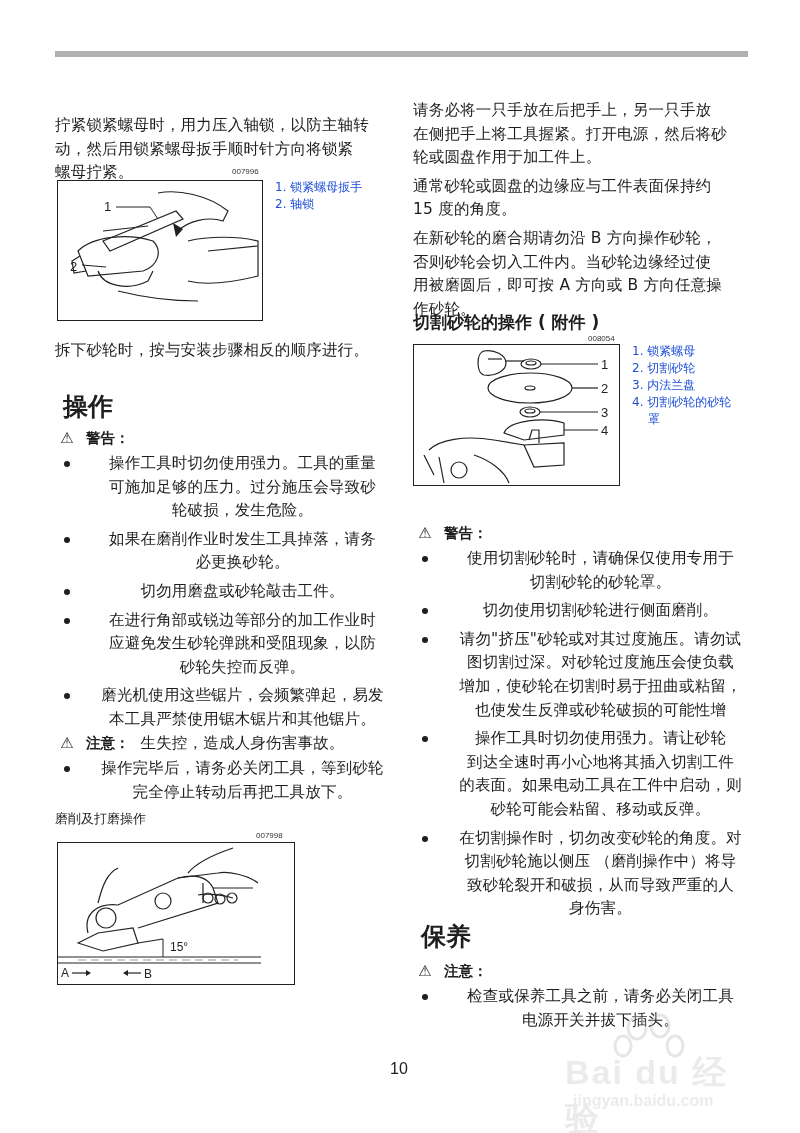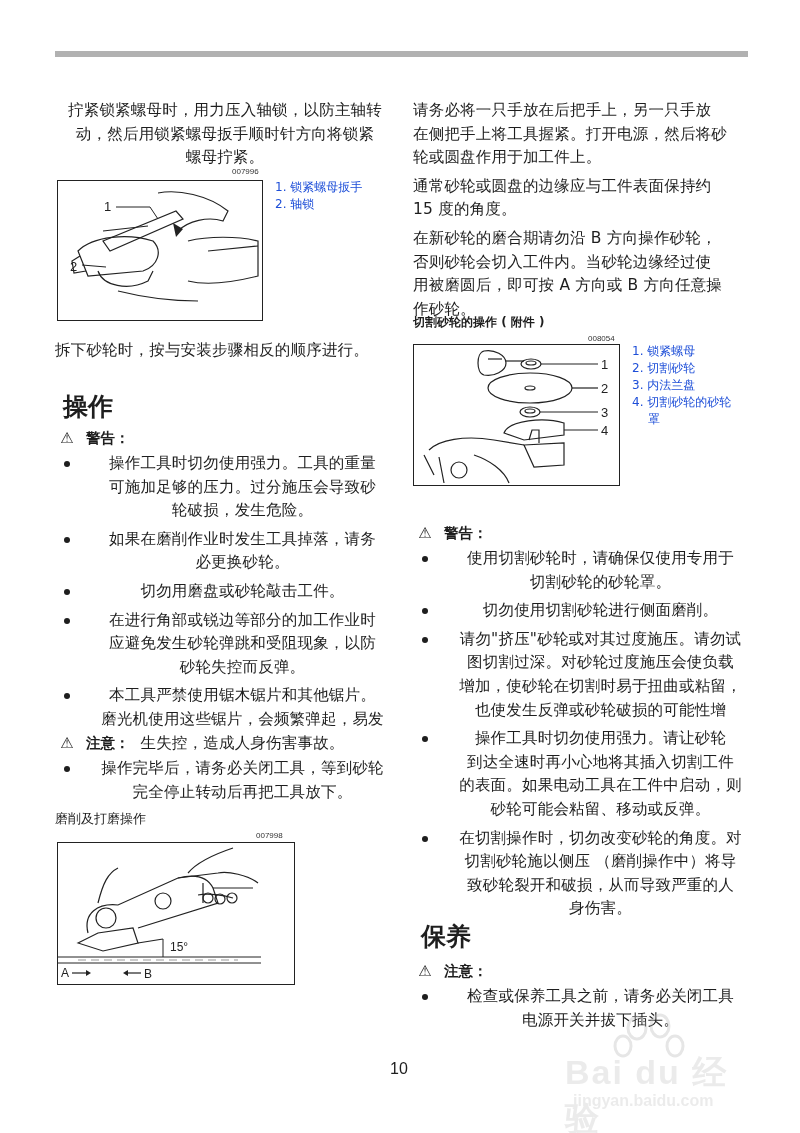--- a/index.html
+++ b/index.html
@@ -22,21 +22,21 @@
   .pagenum { position:absolute; left:390px; top:1060px; font-size:16px; font-family:"Liberation Sans", sans-serif; }
   .watermark { position:absolute; left:565px; top:1010px; width:180px; height:110px; opacity:0.35; }
   .wm-text { position:absolute; font-family:"Liberation Sans", sans-serif; color:#c8c8c8; font-weight:bold; }
   svg text { font-family:"Liberation Sans", sans-serif; }
 </style>
 </head>
 <body>
 
 <div class="topbar"></div>
 
-<div class="col" style="left:55px; top:99px; width:340px;text-align:center;">
+<div class="col" style="left:55px; top:114px; width:340px;">
   <p class="p">拧紧锁紧螺母时，用力压入轴锁，以防主轴转</p>
   <p class="p">动，然后用锁紧螺母扳手顺时针方向将锁紧</p>
   <p class="p">螺母拧紧。</p>
 </div>
 
 <div class="figcode" style="left:232px; top:167px;">007996</div>
 <div class="figbox" style="left:57px; top:180px; width:206px; height:141px;">
   <svg width="203" height="138" viewBox="0 0 203 138">
     <g fill="none" stroke="#222" stroke-width="1.2">
       <path d="M100 12 C120 8 150 14 170 30 L165 40 C150 35 130 40 120 50"></path>
@@ -92,22 +92,22 @@
       <div>切勿用磨盘或砂轮敲击工件。</div>
       </li>
     <li>
         <span class="dot"></span>
       <div>在进行角部或锐边等部分的加工作业时</div>
         <div>应避免发生砂轮弹跳和受阻现象，以防</div>
         <div>砂轮失控而反弹。</div>
       </li>
     <li>
         <span class="dot"></span>
-      <div>本工具严禁使用锯木锯片和其他锯片。</div>
-        <div>磨光机使用这些锯片，会频繁弹起，易发</div>
+      <div>磨光机使用这些锯片，会频繁弹起，易发</div>
+        <div>本工具严禁使用锯木锯片和其他锯片。</div>
         <div>生失控，造成人身伤害事故。</div>
       </li>
   </ul>
 </div>
 
 <div class="col" style="left:58px; top:732px; width:338px;">
   <div class="warn">
     <span class="tri">⚠</span>
     <span>注意：</span>
   </div>
@@ -163,21 +163,21 @@
   <p class="p">通常砂轮或圆盘的边缘应与工件表面保持约</p>
   <p class="p">15 度的角度。</p>
   <div style="height:5px"></div>
   <p class="p">在新砂轮的磨合期请勿沿  B  方向操作砂轮，</p>
   <p class="p">否则砂轮会切入工件内。当砂轮边缘经过使</p>
   <p class="p">用被磨圆后，即可按 A 方向或 B 方向任意操</p>
   <p class="p">作砂轮。</p>
 </div>
 
 <div class="col" style="left:413px; top:311px;">
-  <h2 class="h2" style="font-size:12px;">切割砂轮的操作 ( 附件 )</h2>
+  <h2 class="h2" style="font-size:17px;">切割砂轮的操作 ( 附件 )</h2>
 </div>
 <div class="figcode" style="left:588px; top:334px;">008054</div>
 <div class="figbox" style="left:413px; top:344px; width:207px; height:142px;">
   <svg width="204" height="139" viewBox="0 0 204 139">
     <g fill="none" stroke="#222" stroke-width="1.2">
       <path d="M70 6 C80 4 92 10 92 18 C92 26 80 32 70 30 C62 28 62 8 70 6 Z"></path>
       <line x1="74" y1="14" x2="88" y2="14"></line>
       <line x1="92" y1="16" x2="110" y2="16"></line>
       <ellipse cx="117" cy="19" rx="10" ry="5"></ellipse>
       <ellipse cx="117" cy="18" rx="5" ry="2"></ellipse>

